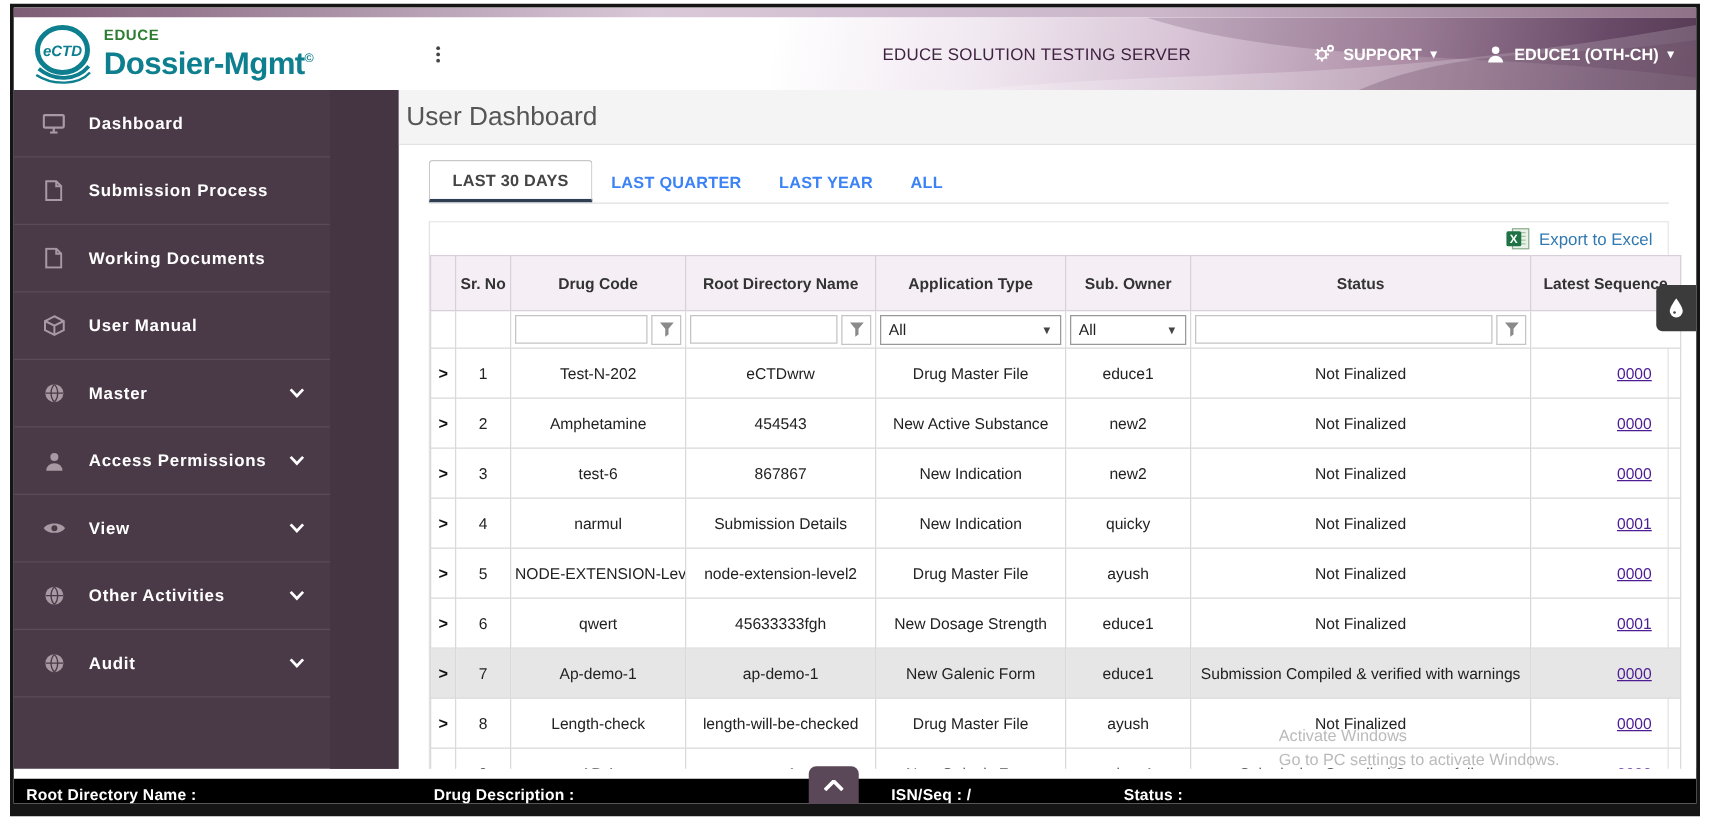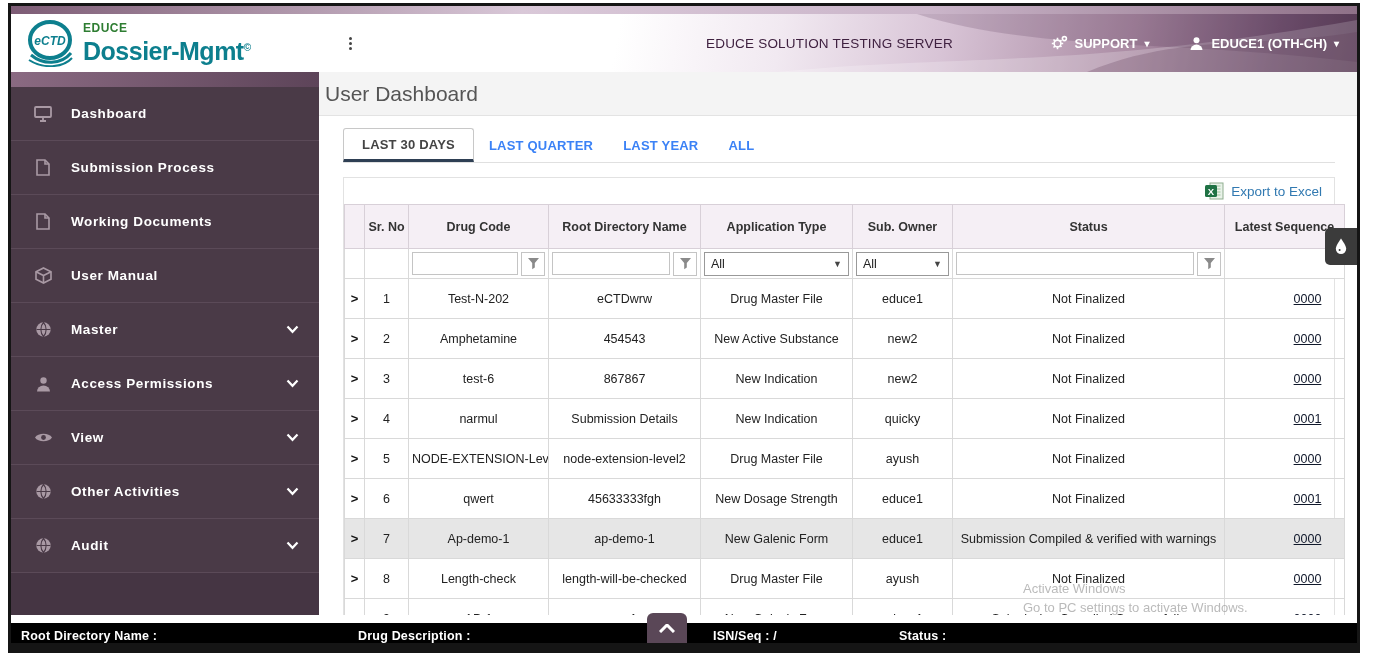--- a/index.html
+++ b/index.html
@@ -25,21 +25,21 @@
   .kebab i{ display:block; width:3px; height:3px; background:#444; border-radius:50%; margin:2px 0; }
   .server-title{ position:absolute; left:695px; color:#3f2140; font-weight:400; font-size:13.5px; letter-spacing:.2px; }
   .hdr-right{ position:absolute; right:18px; display:flex; gap:40px; }
   .hdr-btn{ display:flex; align-items:center; gap:7px; color:#fff; font-weight:700; font-size:13px; cursor:pointer; }
   .hdr-caret{ color:#fff; font-size:10px; }
 
   
   .body-row{ position:absolute; top:66px; bottom:28px; left:0; right:0; display:flex; }
 
   
-  .sidebar{ width:308px; background:#4a3a47; flex:none; display:flex; flex-direction:column; }
+  .sidebar{ width:308px; background:#4a3a47; flex:none; display:flex; flex-direction:row; }
   .sidebar-topband{ height:15px; background:linear-gradient(90deg,#8a6a82,#5d4459); }
   .side-item{ height:54px; display:flex; align-items:center; gap:18px; padding:0 20px 0 22px;
     border-bottom:1px solid #5b4a58; cursor:pointer; }
   .side-item .ic{ width:20px; display:flex; justify-content:center; opacity:.75; }
   .side-item .lbl{ color:#fff; font-weight:700; font-size:13.5px; letter-spacing:.6px; flex:1; }
   .side-item .chev{ display:flex; }
   .sidebar-fill{ flex:1; background:#453543; }
 
   
   .main{ flex:1; background:#fff; overflow:hidden; }
@@ -65,21 +65,21 @@
   tbody tr.data-row td{ height:40px; }
   tbody tr.highlighted td{ background:#e6e6e6; }
   .expand-cell{ font-weight:700; font-size:13px; cursor:pointer; color:#111; }
   .filter-box{ display:flex; align-items:center; gap:3px; }
   .filter-input{ flex:1; min-width:0; height:23px; border:1px solid #c4c4c4; padding:0 4px; font-size:12px; }
   .funnel-btn{ width:24px; height:24px; flex:none; border:1px solid #c4c4c4; background:#fff; display:flex;
     align-items:center; justify-content:center; cursor:pointer; padding:0; }
   .select-box{ height:24px; border:1px solid #999; background:#fff; display:flex; align-items:center;
     justify-content:space-between; padding:0 6px; font-size:12.5px; color:#222; cursor:pointer; }
   .select-box .sel-caret{ font-size:9px; color:#444; }
-  .seq-link{ color:#0f172a; text-decoration:underline; cursor:pointer;padding-left:46px; }
+  .seq-link{ color:#4c1d95; text-decoration:underline; cursor:pointer;padding-left:46px; }
 
   
   .footer-bar{ position:absolute; left:0; right:0; bottom:0; height:20px; background:#000000; color:#fff; }
   .footer-bar .f-lbl{ position:absolute; top:6px; font-weight:700; font-size:12.5px; letter-spacing:.2px; }
   .collapse-btn{ position:absolute; left:636px; bottom:0; width:40px; height:30px; background:#5a4757;
     border:none; border-radius:6px 6px 0 0; display:flex; align-items:center; justify-content:center; cursor:pointer; }
 
   
   .side-drop-btn{ position:absolute; right:0; top:222px; width:32px; height:37px; background:#3b3b3b;
     border-radius:5px 0 0 5px; display:flex; align-items:center; justify-content:center; cursor:pointer; z-index:5; }
@@ -460,21 +460,21 @@
     </svg>
   </div>
 
   <div class="watermark">
     <div class="w1">Activate Windows</div>
     <div class="w2">Go to PC settings to activate Windows.</div>
   </div>
 
   <div class="footer-bar">
     <span class="f-lbl" style="left:10px">Root Directory Name :</span>
-    <span class="f-lbl" style="left:347px">Drug Description :</span>
+    <span class="f-lbl" style="left:336px">Drug Description :</span>
     <button class="collapse-btn">
       <svg width="16" height="9" viewBox="0 0 16 9">
           <polyline points="1,8 8,1 15,8" fill="none" stroke="#fff" stroke-width="3"></polyline>
         </svg>
     </button>
     <span class="f-lbl" style="left:702px">ISN/Seq : /</span>
     <span class="f-lbl" style="left:888px">Status :</span>
   </div>
 
 </div>

